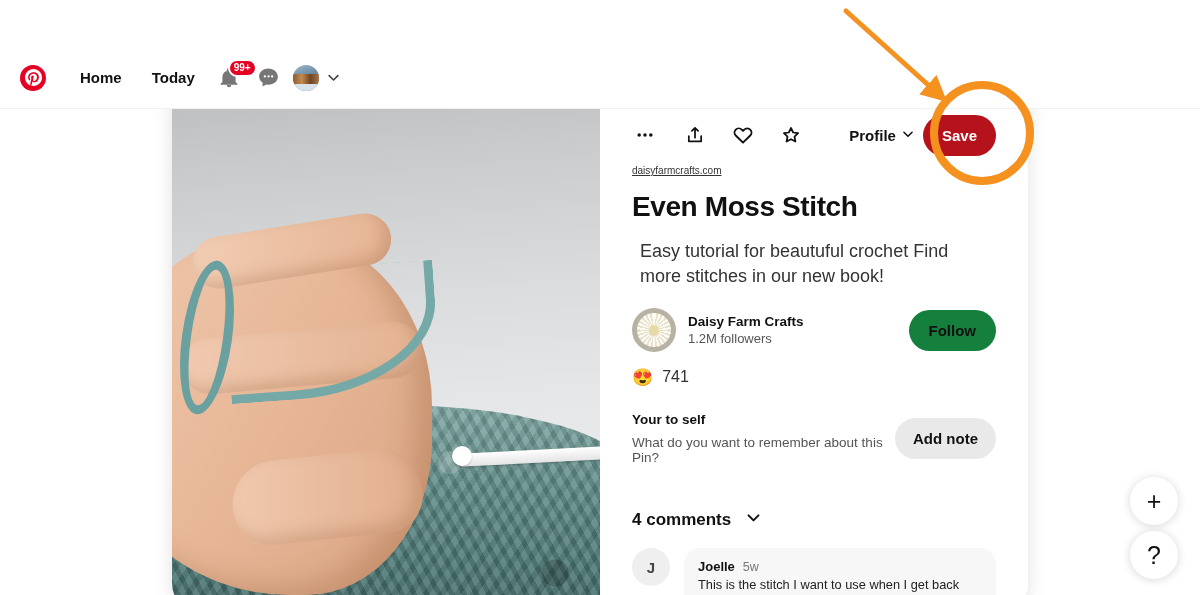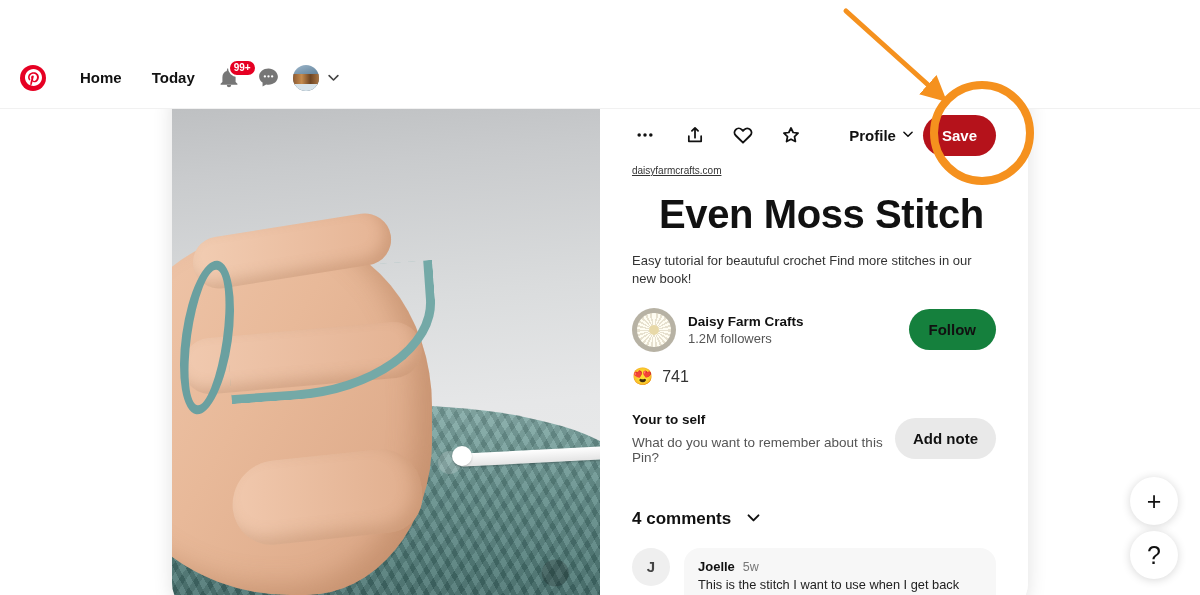--- a/index.html
+++ b/index.html
@@ -203,26 +203,26 @@
 
   
   #source-link {
     display: inline-block; margin-top: 10px;
     font-size: 10px; color: #333; text-decoration: underline;
     cursor: pointer;
   }
 
   #pin-title {
     margin-top: 14px;
-    font-size: 40px; line-height: 1.1; font-weight: bold;
-    color: #111; letter-spacing: -0.4px; margin-left: 27px;
+    font-size: 28px; line-height: 1.1; font-weight: bold;
+    color: #111; letter-spacing: -0.4px;
   }
   #pin-description {
-    margin-top: 16px; font-size: 13px; line-height: 1.38;
-    color: #333; max-width: 352px;
+    margin-top: 16px; font-size: 18px; line-height: 1.38;
+    color: #333; max-width: 352px; margin-left: 8px;
   }
 
   
   #creator-row {
     margin-top: 20px; display: flex; align-items: center;
   }
   #creator-avatar {
     width: 44px; height: 44px; border-radius: 50%; flex: none;
     background: radial-gradient(circle at 50% 50%, #fdf6df 0 26%, #d9d2bf 27% 46%, #b7b2a4 47% 100%);
     position: relative; overflow: hidden; cursor: pointer;

